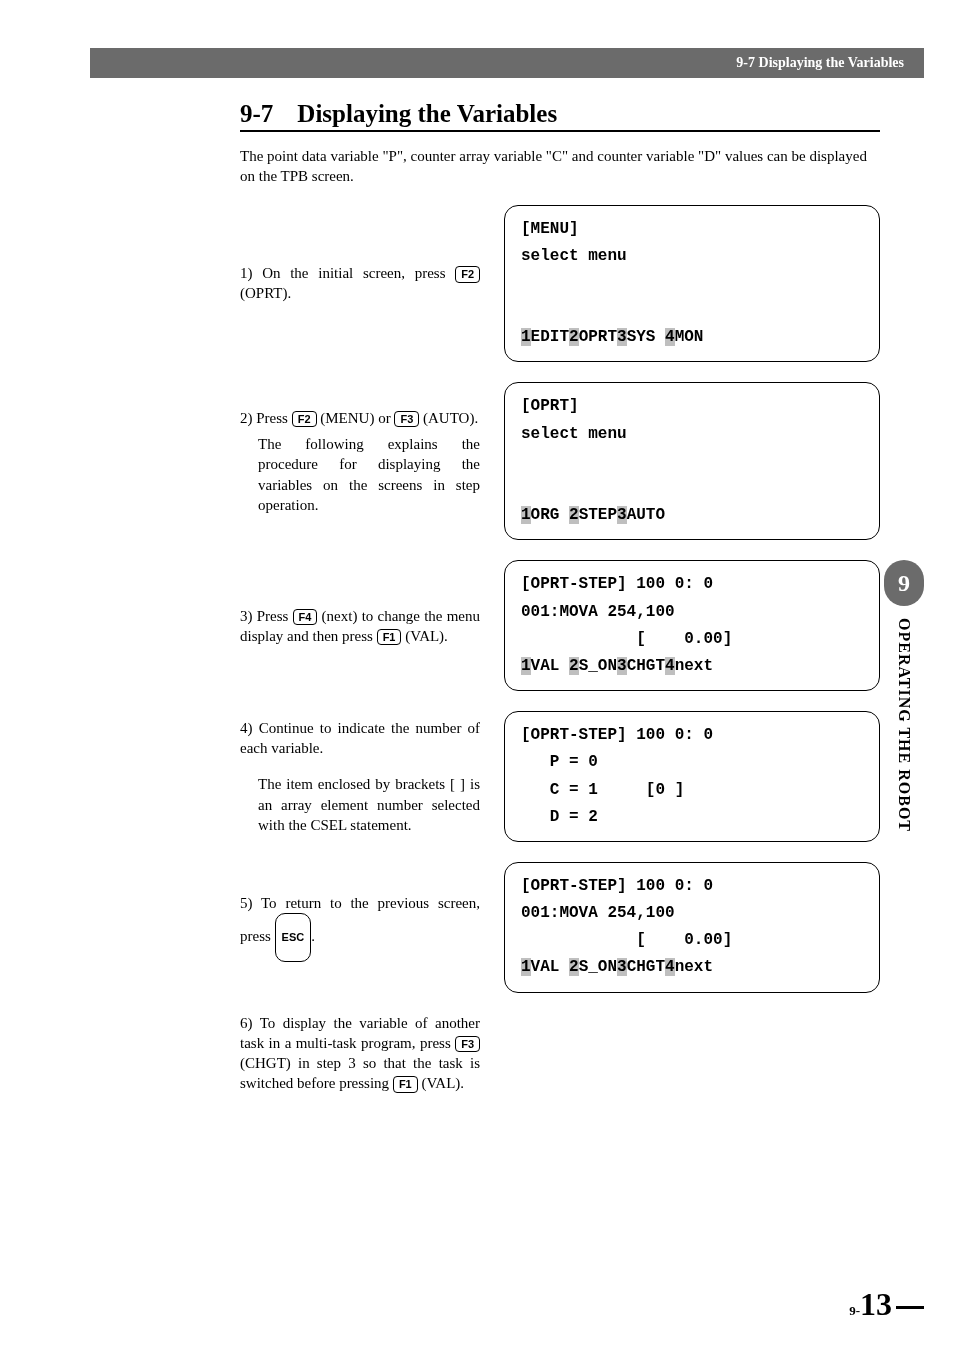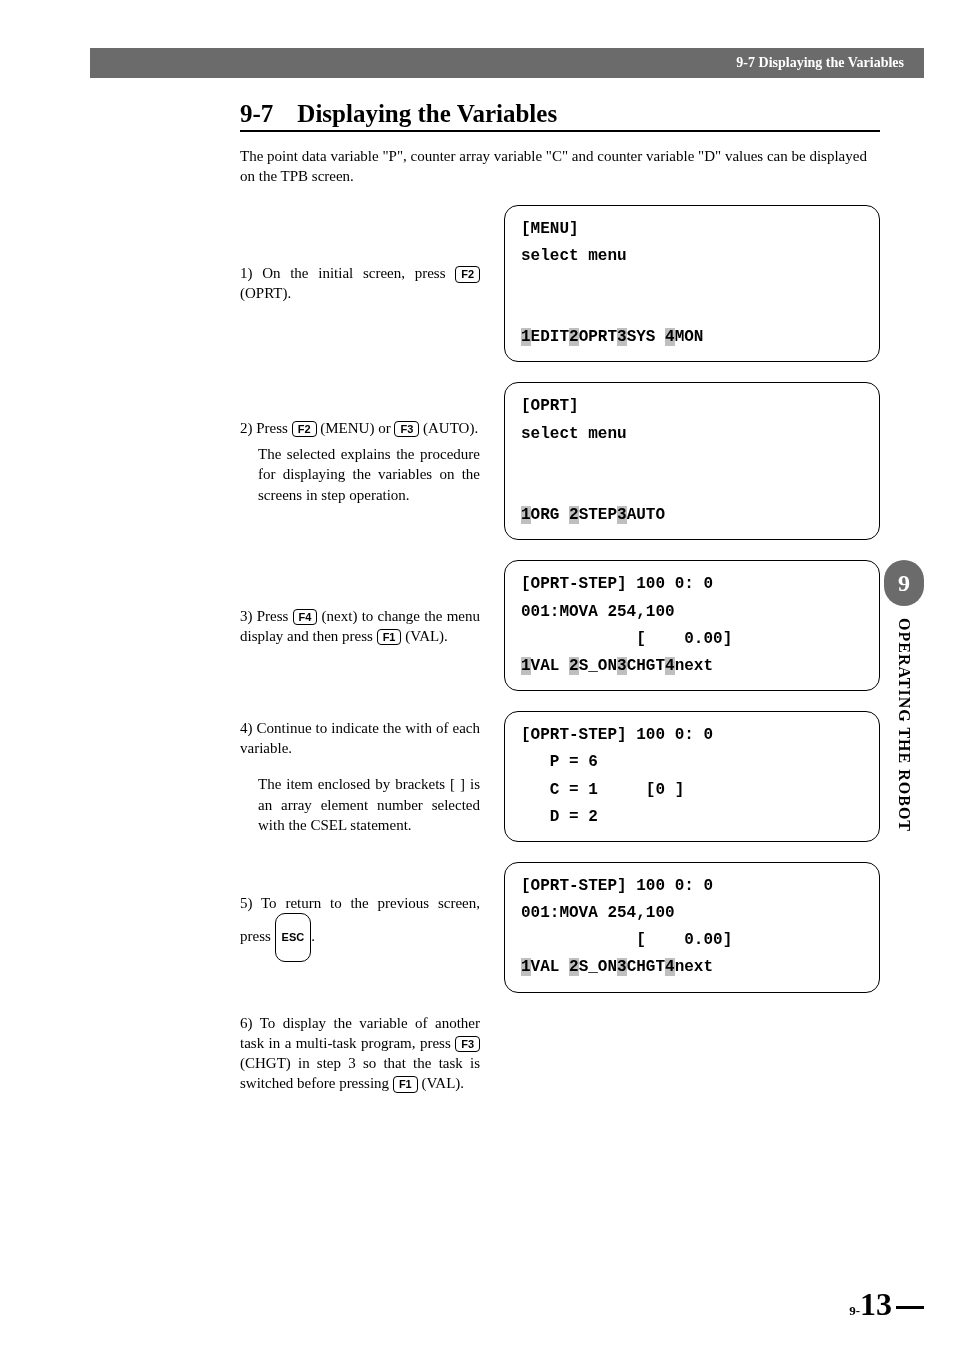--- a/index.html
+++ b/index.html
@@ -167,21 +167,21 @@
 <span>select menu</span>
 
 
 <span class="hl">1</span><span>EDIT</span><span class="hl">2</span><span>OPRT</span><span class="hl">3</span><span>SYS </span><span class="hl">4</span><span>MON</span></div>
   </div>
 
   <div class="step-row">
     <div class="step-text">
       <span class="num-label">2)</span>
       <span>Press </span><span class="key">F2</span><span> (MENU) or </span><span class="key">F3</span><span> (AUTO).</span>
-      <div class="indent-block">The selected explains the procedure for displaying the variables on the screens in step operation.</div>
+      <div class="indent-block">The following explains the procedure for displaying the variables on the screens in step operation.</div>
     </div>
     <div class="screen"><span>[OPRT]</span>
 <span>select menu</span>
 
 
 <span class="hl">1</span><span>ORG </span><span class="hl">2</span><span>STEP</span><span class="hl">3</span><span>AUTO</span></div>
   </div>
 
   <div class="step-row">
     <div class="step-text">
@@ -190,25 +190,25 @@
     </div>
     <div class="screen"><span>[OPRT-STEP] 100 0: 0</span>
 <span>001:MOVA 254,100</span>
 <span>            [    0.00]</span>
 <span class="hl">1</span><span>VAL </span><span class="hl">2</span><span>S_ON</span><span class="hl">3</span><span>CHGT</span><span class="hl">4</span><span>next</span></div>
   </div>
 
   <div class="step-row">
     <div class="step-text">
       <span class="num-label">4)</span>
-      <span>Continue to indicate the with of each variable.</span>
+      <span>Continue to indicate the number of each variable.</span>
       <div class="indent-block" style="margin-top:16px;">The item enclosed by brackets [  ] is an array element number selected with the CSEL statement.</div>
     </div>
     <div class="screen"><span>[OPRT-STEP] 100 0: 0</span>
-<span>   P = 6</span>
+<span>   P = 0</span>
 <span>   C = 1     [0 ]</span>
 <span>   D = 2</span></div>
   </div>
 
   <div class="step-row">
     <div class="step-text">
       <span class="num-label">5)</span>
       <span>To return to the previous screen, press </span><span class="key oval">ESC</span><span>.</span>
     </div>
     <div class="screen"><span>[OPRT-STEP] 100 0: 0</span>

